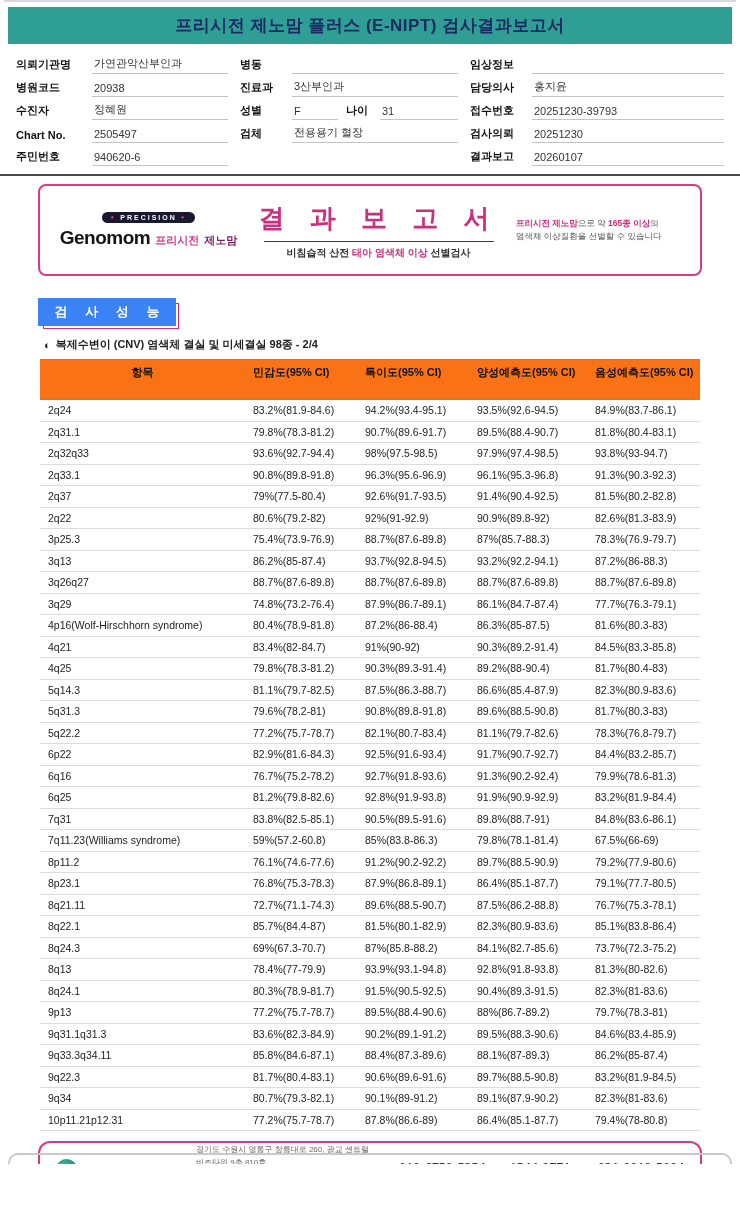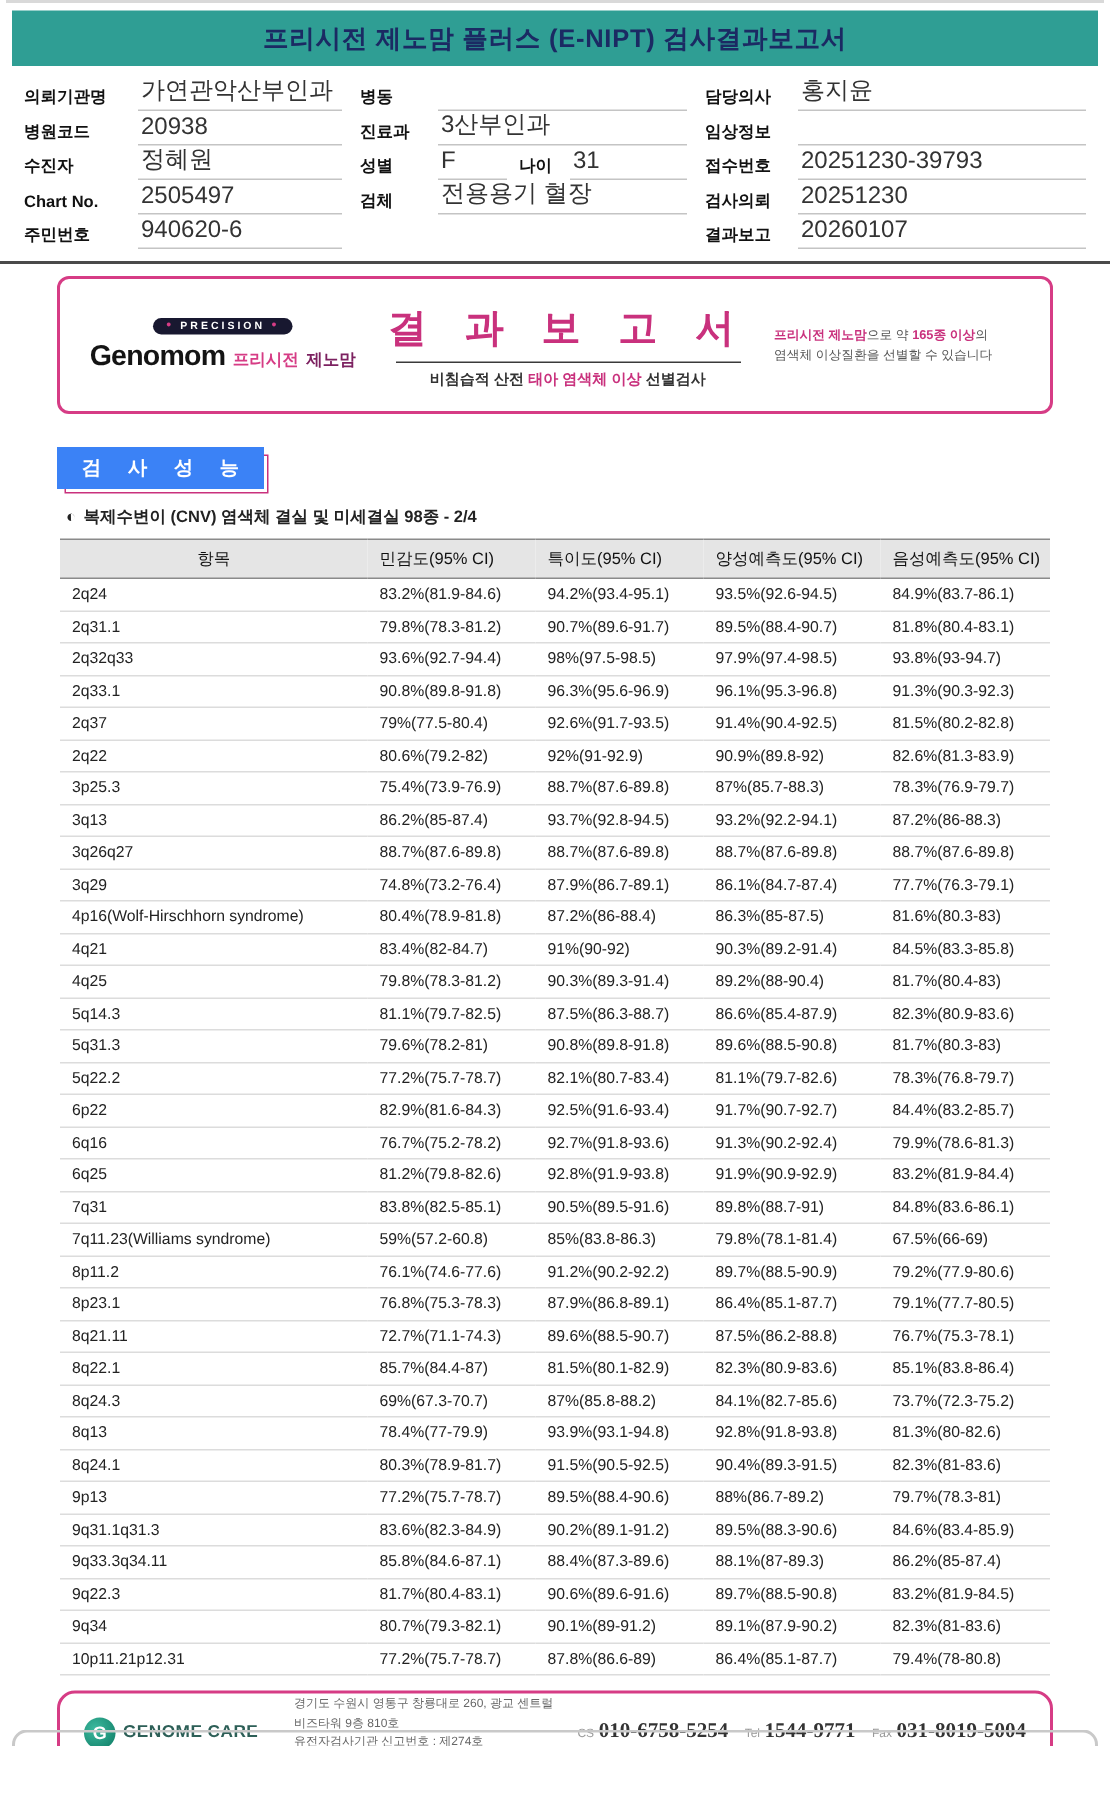--- a/index.html
+++ b/index.html
@@ -10,21 +10,21 @@
   
   .titlebar { margin:5px 8px 0; background:#2f9e94; color:#1b2a63; text-align:center;
               font-weight:bold; font-size:17px; padding:7px 0; letter-spacing:0.5px; }
 
   
   .info { display:grid; grid-template-columns:212px 218px 1fr; column-gap:12px;
           padding:7px 16px 8px; border-bottom:2.5px solid #4a4a4a; }
   .info-row { display:flex; align-items:flex-end; height:23px; }
   .info-label { font-weight:bold; font-size:11px; color:#111; padding-bottom:2px; }
   .w76 { flex:0 0 76px; } .w52 { flex:0 0 52px; } .w62 { flex:0 0 62px; }
-  .info-value { flex:1; font-size:16px; color:#333; border-bottom:1px solid #c4c4c4;
+  .info-value { flex:1; font-size:11px; color:#333; border-bottom:1px solid #c4c4c4;
                 padding:0 2px 2px; min-height:14px; }
   .info-value.short { flex:0 0 46px; }
   .info-label.inline { flex:0 0 34px; margin-left:8px; }
 
   
   .result-box { margin:8px 38px 0; border:2px solid #d63c85; border-radius:8px;
                 padding:12px 16px; display:flex; align-items:center; gap:12px; height:92px; }
   .brand { flex:0 0 185px; display:flex; flex-direction:column; align-items:center; gap:4px; }
   .badge { background:#181830; color:#fff; font-size:7px; letter-spacing:2px; padding:2px 9px;
            border-radius:9px; display:flex; align-items:center; gap:4px; font-weight:bold; }
@@ -45,22 +45,22 @@
   .section-label { margin:22px 0 0 38px; width:138px; background:#3b82f6; color:#fff;
                    text-align:center; font-weight:bold; font-size:13px; letter-spacing:7px;
                    padding:5px 0 5px 7px;
                    box-shadow:4px 4px 0 -2px #fff, 4px 4px 0 -1px #c9317d; }
   .cnv-note { margin:11px 0 0 44px; font-size:11px; font-weight:bold; color:#222;
               display:flex; align-items:center; gap:5px; }
   .cnv-note .icon { font-size:11px; }
 
   
   table { margin:7px 40px 0; width:660px; border-collapse:collapse; table-layout:fixed; }
-  thead th { background:#e5e5e5; font-size:11px; font-weight:normal; color:#111;
-             padding:5px 2px 5px 8px; text-align:left;
+  thead th { background:#f97316; font-size:11px; font-weight:bold; color:#111;
+             padding:5px 2px 19px 8px; text-align:left;
              border-top:1px solid #8a8a8a; border-bottom:1px solid #8a8a8a; }
   thead th:first-child { text-align:center; padding-left:2px; }
   tbody td { font-size:10.5px; line-height:12.5px; color:#222; padding:4px 2px 4px 8px;
              border-bottom:1px solid #dcdcdc; white-space:nowrap; overflow:hidden; }
 
   
   .footer-box { margin:10px 38px 0; border:2px solid #d63c85; border-radius:12px;
                 padding:9px 16px; display:flex; align-items:center; gap:12px; height:56px; }
   .logo { display:flex; align-items:center; gap:5px; flex:0 0 128px; }
   .logo-circle { width:21px; height:21px; border-radius:50%;
@@ -125,26 +125,26 @@
         <span class="info-value">31</span>
       </div>
       <div class="info-row">
         <span class="info-label w52">검체</span>
         <span class="info-value">전용용기 혈장</span>
       </div>
     </div>
 
     <div>
       <div class="info-row">
+        <span class="info-label w62">임상정보</span>
+        <span class="info-value"></span>
+      </div>
+      <div class="info-row">
         <span class="info-label w62">담당의사</span>
         <span class="info-value">홍지윤</span>
-      </div>
-      <div class="info-row">
-        <span class="info-label w62">임상정보</span>
-        <span class="info-value"></span>
       </div>
       <div class="info-row">
         <span class="info-label w62">접수번호</span>
         <span class="info-value">20251230-39793</span>
       </div>
       <div class="info-row">
         <span class="info-label w62">검사의뢰</span>
         <span class="info-value">20251230</span>
       </div>
       <div class="info-row">

